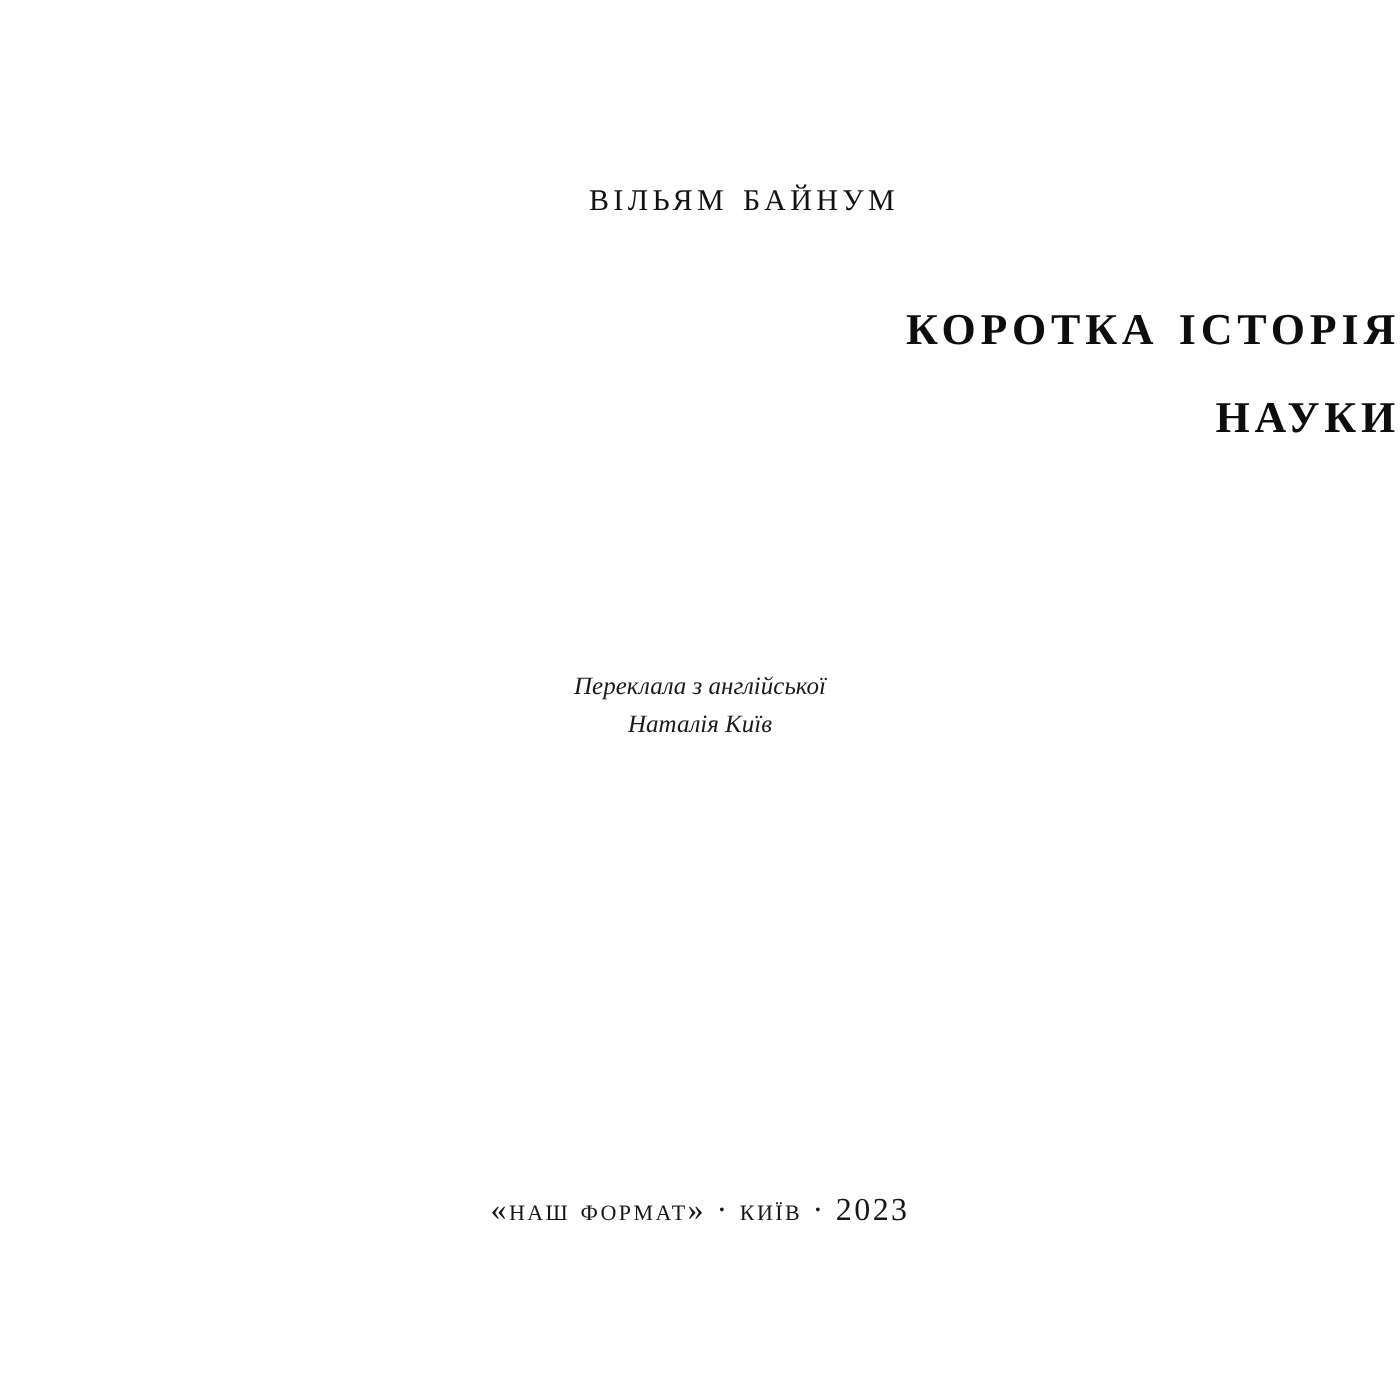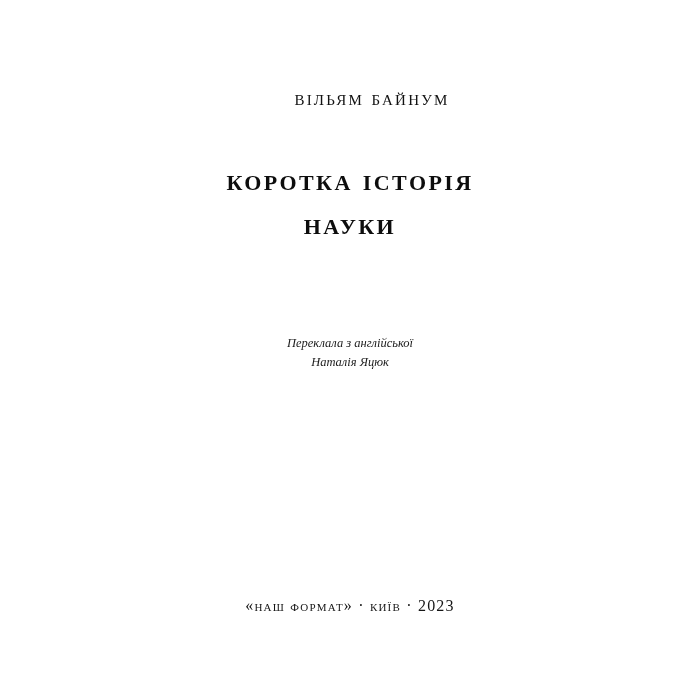--- a/index.html
+++ b/index.html
@@ -38,24 +38,24 @@
     color: #121212;
     padding-left: 22px;
   }
   .author::first-letter {
     
   }
 
   
   .title {
     position: absolute;
-    top: 158px;
+    top: 140px;
     left: 0;
     width: 700px;
-    text-align: center;
+    text-align: right;
     font-family: "Liberation Serif", serif;
     font-size: 31px;
     font-weight: 700;
     letter-spacing: 2.4px;
     line-height: 44px;
     font-variant: small-caps;
     text-transform: lowercase;
     color: #0d0d0d;
   }
   .title .line2 {
@@ -102,18 +102,18 @@
 
   <div class="author">Вільям Байнум</div>
 
   <div class="title">
     <span class="line1">Коротка історія</span>
     <span class="line2">науки</span>
   </div>
 
   <div class="translator">
     <span>Переклала з англійської</span>
-    <span>Наталія Яцюк</span>
+    <span>Наталія Київ</span>
   </div>
 
   <div class="imprint">«Наш Формат» · Київ · 2023</div>
 
 </div>
 
 </body></html>

